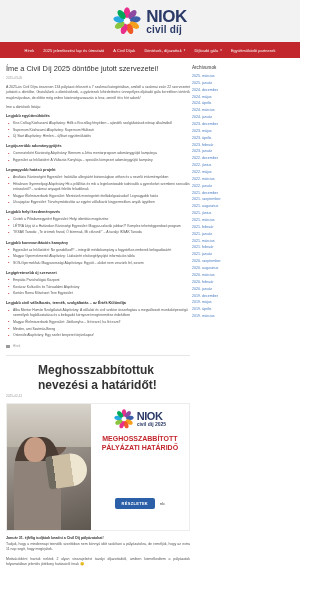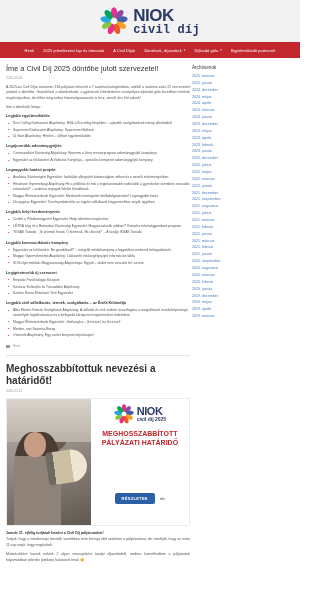--- a/index.html
+++ b/index.html
@@ -21,22 +21,22 @@
     gap: 6px;
   }
   .logo-wrap { display:flex; align-items:center; gap:5px; }
   .logo-mark { width: 28px; height: 28px; position: relative; flex: none; }
   .logo-text { line-height: 1; }
   .logo-title {
     font-size: 17px; font-weight: bold; color: #2b3a67;
     letter-spacing: -0.5px;
   }
   .logo-sub {
-    font-size: 12px; font-weight: bold; color: #2b3a67;
-    letter-spacing: 0.2px; margin-top: 0; font-family: Liberation Mono, monospace;
+    font-size: 10px; font-weight: bold; color: #2b3a67;
+    letter-spacing: 0.2px; margin-top: 0;
   }
 
   
   .nav {
     background: #c1272d;
     height: 16px;
     display: flex;
     align-items: center;
     justify-content: center;
     gap: 9px;
@@ -135,21 +135,21 @@
     text-align:center; line-height:1.25; margin-bottom: 10px;
   }
   .b-btn-row { display:flex; align-items:center; gap:5px; margin-top:auto; margin-bottom:16px;}
   .b-btn {
     background:#2b5fa8; color:#fff; font-size:4px; font-weight:bold;
     padding: 3px 7px; border-radius:2px; letter-spacing:.3px;
   }
   .b-side-txt { font-size:4px; color:#3a3a3a; }
 
   
-  .art2-title { font-size:10px; color:#333; line-height:1.2; margin-bottom:2px; }
+  .art2-title { font-size:12px; color:#333; line-height:1.2; margin-bottom:2px;margin-left:32px; }
   .body-sub { font-size:3.6px; font-weight:bold; color:#333; margin:5px 0 2px; }
 
   
   .side-title {
     font-size: 4.6px; color:#333; font-weight:normal;
     margin-bottom: 5px;
   }
   .arch-list { list-style:none; }
   .arch-list li {
     font-size: 3.6px; color:#4a7cc0; line-height: 1.05;

